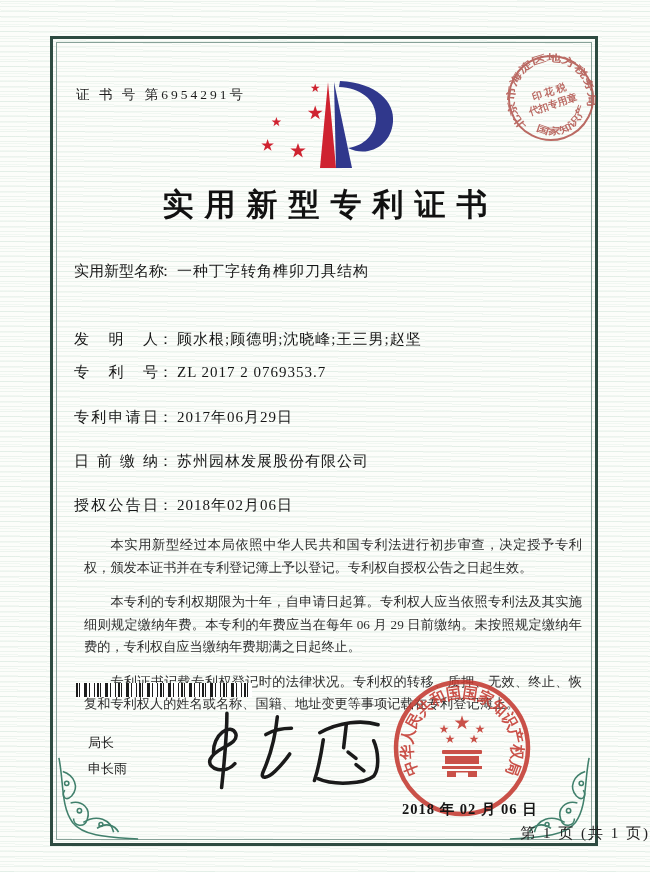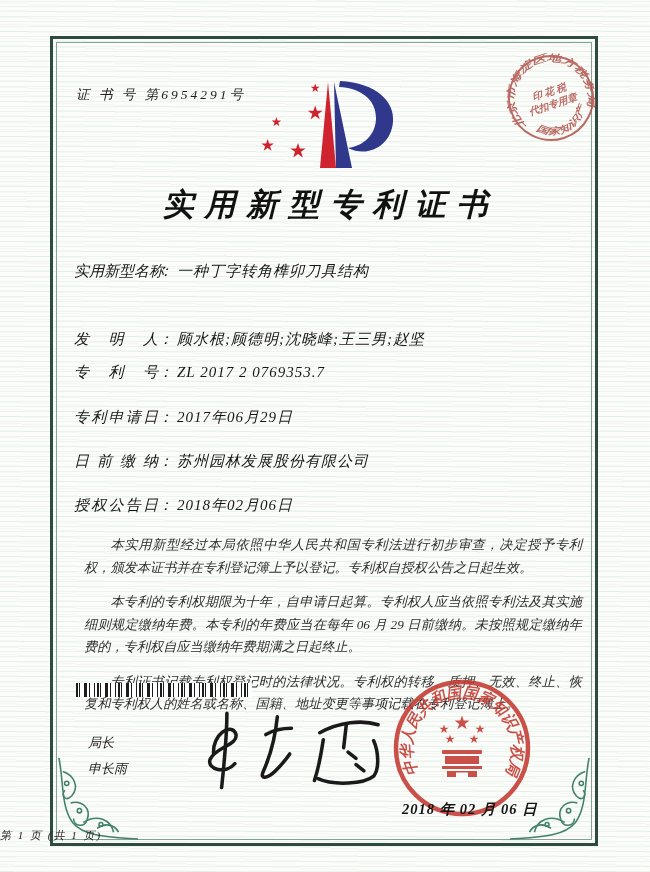--- a/index.html
+++ b/index.html
@@ -8,21 +8,20 @@
     background:#c9ccc8;
     font-family:"Liberation Serif","DejaVu Serif",serif;
     overflow:hidden;
   }
   .paper{
     position:relative;width:650px;height:872px;
     background:
       repeating-linear-gradient(0deg, rgba(150,195,172,.16) 0 1px, transparent 1px 5px),
       repeating-linear-gradient(2deg, rgba(150,195,172,.10) 0 1px, transparent 1px 7px),
       #fcfdfa;
-    font-style: italic;
   }
   .frame-outer{
     position:absolute;left:50px;top:36px;right:52px;bottom:26px;
     border:3px solid #2e4b41;
   }
   .frame-inner{
     position:absolute;inset:3px;
     border:1px solid #87a198;
   }
   .cert-no{
@@ -55,22 +54,22 @@
   }
   .sig-block{position:absolute;left:88px;top:730px;font-size:13px;color:#1b1b1b;line-height:26px;}
   .sig-script{position:absolute;left:180px;top:708px;}
   .seal{position:absolute;left:392px;top:678px;width:140px;height:140px;}
   .seal-date{
     position:absolute;left:402px;top:800px;width:150px;
     font-size:14.5px;font-weight:600;color:#151515;letter-spacing:1px;white-space:nowrap;
   }
   .tax-stamp{position:absolute;left:505px;top:52px;width:92px;height:92px;transform:rotate(-18deg);opacity:.85;}
   .footer{
-    position:absolute;left:0;right:0;bottom:29px;text-align:left;
-    font-size:11px;color:#222;letter-spacing:2px;border-radius:6px;
+    position:absolute;left:0;right:0;bottom:29px;text-align:right;
+    font-size:15px;color:#222;letter-spacing:2px;border-radius:6px;
   }
   .corner-orn{position:absolute;width:88px;height:88px;}
   .corner-orn.left{left:54px;bottom:30px;}
   .corner-orn.right{right:56px;bottom:30px;transform:scaleX(-1);}
 </style>
 </head>
 <body>
 
 <div class="paper">
 

